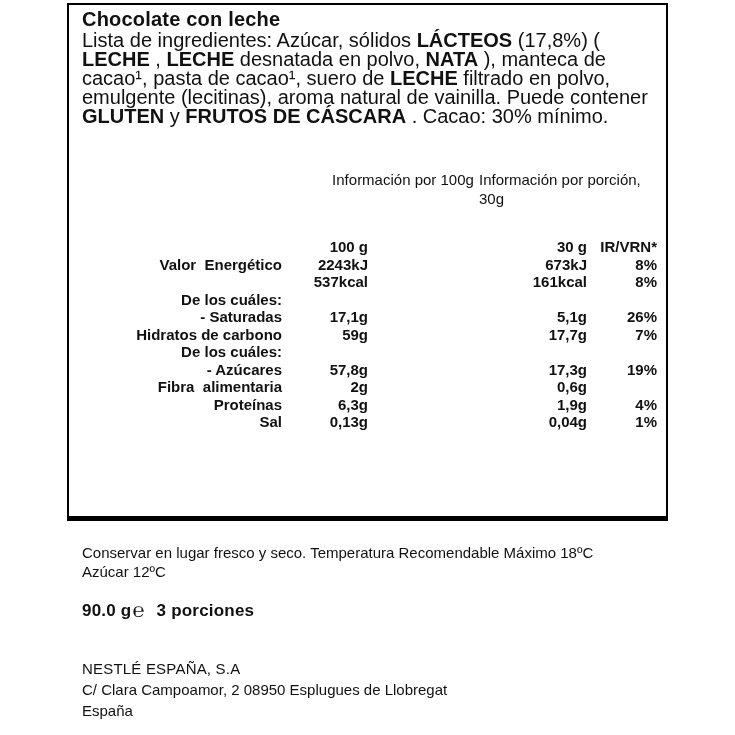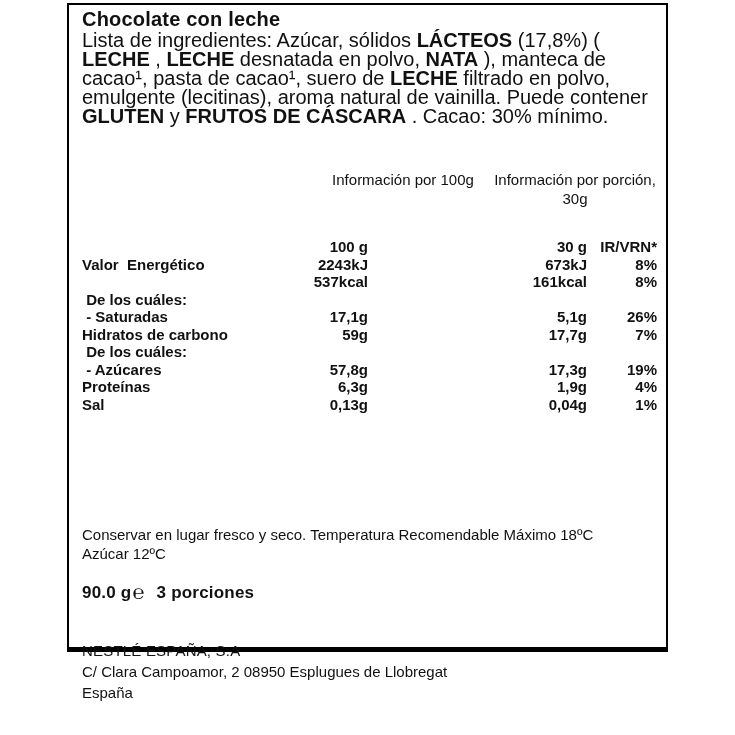--- a/index.html
+++ b/index.html
@@ -10,21 +10,21 @@
     background: #ffffff;
     overflow: hidden;
     font-family: "Liberation Sans", "DejaVu Sans", sans-serif;
     color: #111111;
   }
   .label-box {
     position: absolute;
     left: 67px;
     top: 3px;
     width: 601px;
-    height: 649px;
+    height: 518px;
     box-sizing: border-box;
     border: 2px solid #000000;
     border-bottom-width: 5px;
     background: #ffffff;
   }
   .title {
     margin: 0 0 0 13px;
     padding-top: 3px;
     font-size: 20px;
     line-height: 22px;
@@ -51,38 +51,37 @@
     top: 0;
     width: 168px;
     text-align: center;
     white-space: nowrap;
   }
   .hdr-portion {
     position: absolute;
     left: 410px;
     top: 0;
     width: 192px;
-    text-align: center;
   }
   .hdr-portion .line1 { white-space: nowrap; }
   .nutrition {
     margin: 30px 0 0 13px;
     border-collapse: collapse;
     table-layout: fixed;
     width: 575px;
     font-size: 15px;
   }
   .nutrition th, .nutrition td {
     padding: 0;
     line-height: 17.5px;
     font-weight: bold;
     white-space: pre;
     overflow: visible;
   }
-  .nutrition .c-label { text-align: left; }
+  .nutrition .c-label { text-align: right; }
   .nutrition .c-num  { text-align: right; }
   .storage {
     margin: 112px 9px 0 13px;
     font-size: 15px;
     line-height: 19px;
   }
   .weight {
     margin: 18px 0 0 13px;
     font-size: 17px;
     font-weight: bold;
@@ -171,20 +170,26 @@
           <td class="c-num"></td>
           <td class="c-num"></td>
         </tr>
         <tr>
           <td class="c-label"> - Azúcares</td>
           <td class="c-num">57,8g</td>
           <td class="c-num">17,3g</td>
           <td class="c-num">19%</td>
         </tr>
         <tr>
+          <td class="c-label">Fibra  alimentaria</td>
+          <td class="c-num">2g</td>
+          <td class="c-num">0,6g</td>
+          <td class="c-num"></td>
+        </tr>
+        <tr>
           <td class="c-label">Proteínas</td>
           <td class="c-num">6,3g</td>
           <td class="c-num">1,9g</td>
           <td class="c-num">4%</td>
         </tr>
         <tr>
           <td class="c-label">Sal</td>
           <td class="c-num">0,13g</td>
           <td class="c-num">0,04g</td>
           <td class="c-num">1%</td>

